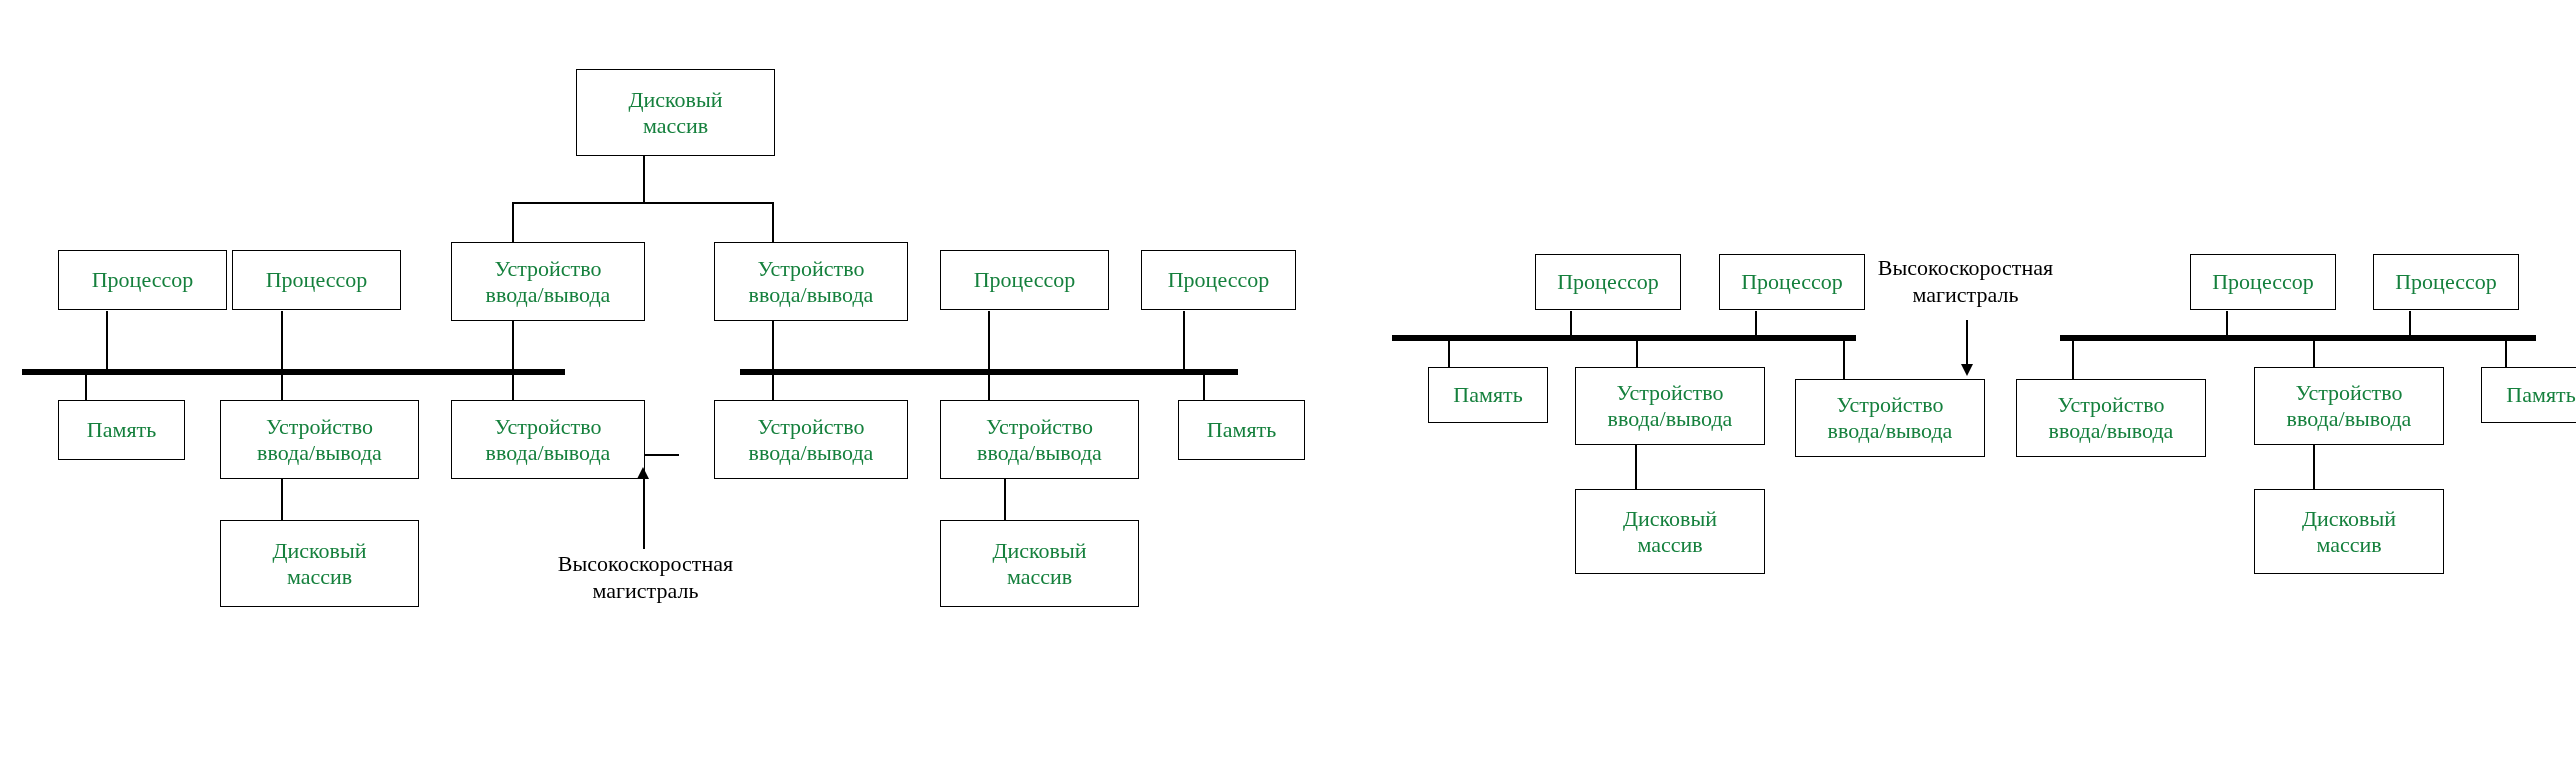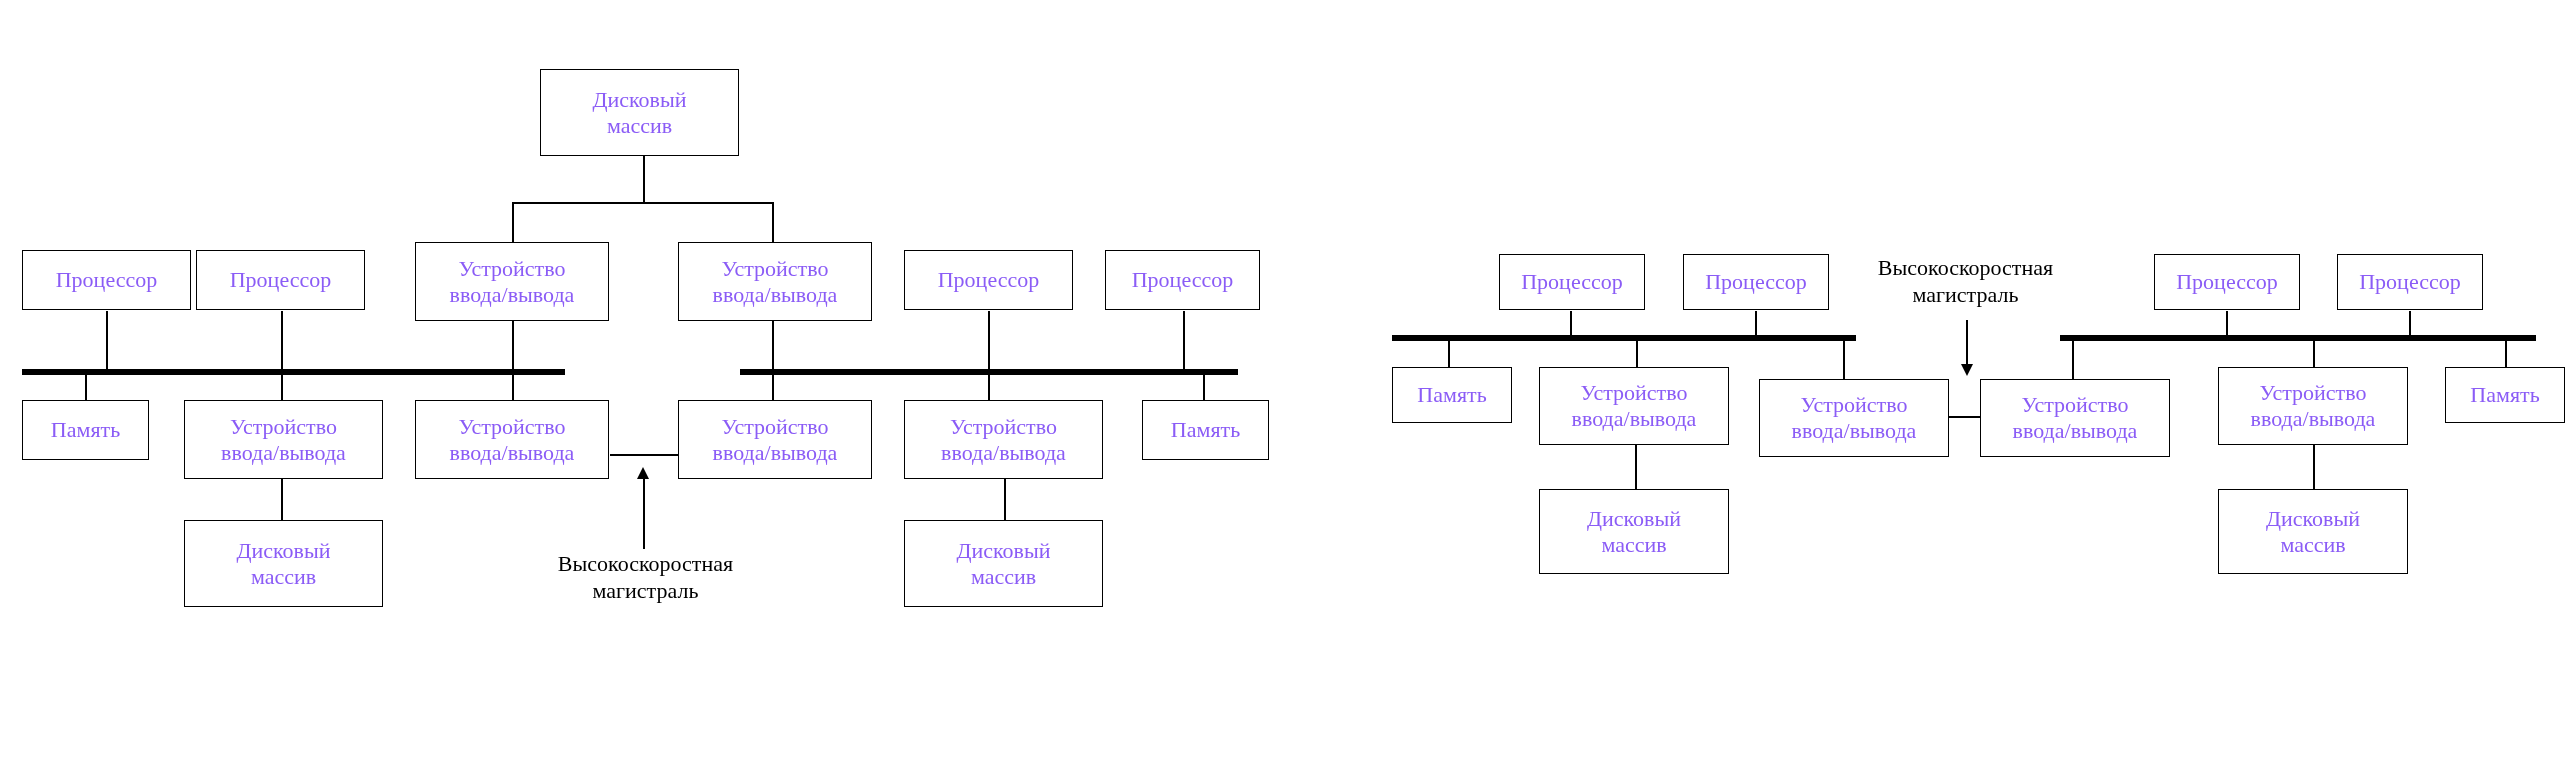--- a/index.html
+++ b/index.html
@@ -21,24 +21,25 @@
     position: absolute;
     box-sizing: border-box;
     border: 1.6px solid #000000;
     background: #ffffff;
     display: flex;
     align-items: center;
     justify-content: center;
     text-align: center;
     font-size: 22px;
     line-height: 1.18;
-    color: #8b5cf6;
+    color: #15803d;
     padding: 1.9px 3.9px;
     white-space: pre-line;
     z-index: 3;
+    margin-left: 36px;
   }
   .label {
     position: absolute;
     box-sizing: border-box;
     text-align: center;
     font-size: 22px;
     line-height: 1.22;
     color: #000000;
     white-space: pre-line;
     z-index: 4;

